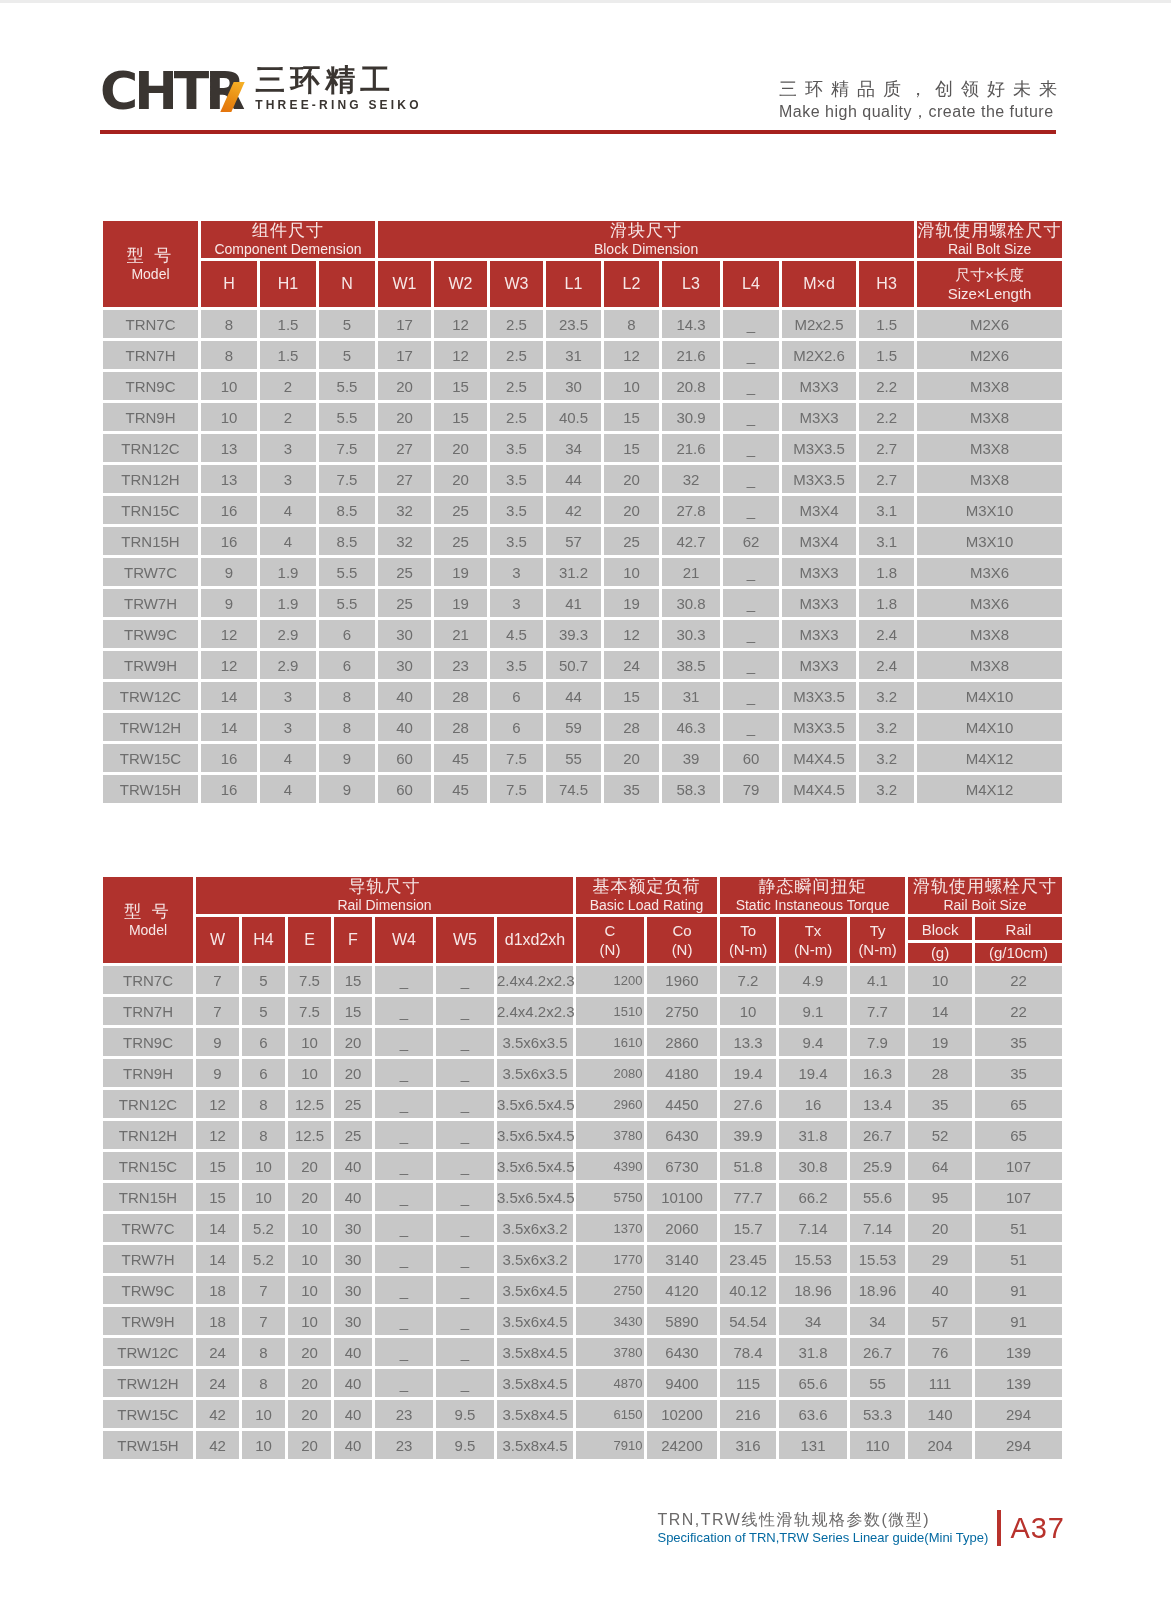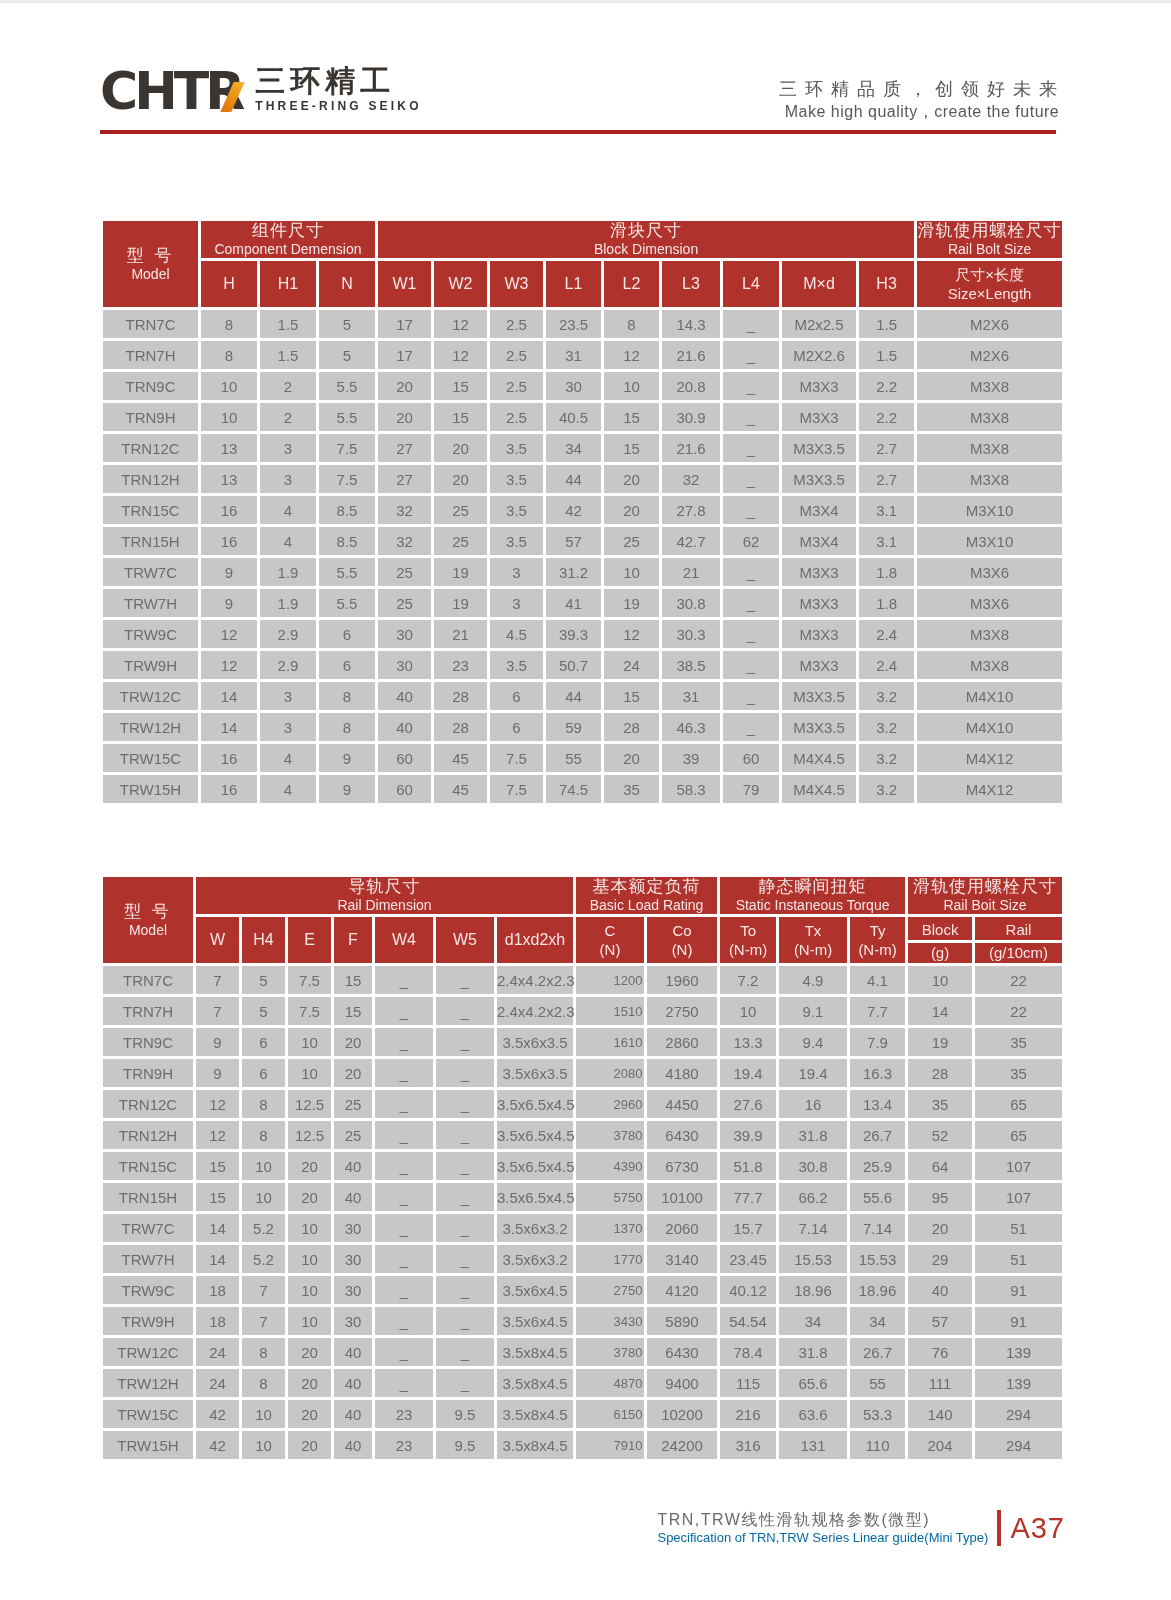--- a/index.html
+++ b/index.html
@@ -2,31 +2,31 @@
 <html><head>
 <meta charset="utf-8">
 <style>
   * { margin:0; padding:0; box-sizing:border-box; }
   html,body { background:#ffffff; }
   body { font-family:"Liberation Sans", sans-serif; }
   .page { position:relative; width:1171px; height:1600px; background:#fff; overflow:hidden; }
   .top-strip { position:absolute; top:0; left:0; width:100%; height:3px; background:#ececec; }
 
   
-  .logo { position:absolute; top:64px; left:100px; display:flex; align-items:center; gap:14px; }
+  .logo { position:absolute; top:64px; left:100px; display:flex; align-items:flex-start; gap:14px; }
   .logo-mark { position:relative; font-family:"DejaVu Sans", sans-serif; font-weight:bold;
                font-size:52px; line-height:54px; letter-spacing:-4px; color:#3a3531; }
   .r-accent { position:absolute; right:3px; bottom:6px; width:11px; height:30px;
               background:linear-gradient(200deg,#f6b328 0%, #e88a12 60%, #e4720c 100%);
               transform:skewX(-24deg); }
   .logo-names { display:flex; flex-direction:column; padding-bottom:4px; }
   .logo-cn { font-size:30px; font-weight:bold; color:#3a3531; letter-spacing:5px; line-height:32px; }
   .logo-en { font-size:12px; font-weight:bold; color:#3a3531; letter-spacing:3.2px; margin-top:2px; }
 
-  .tagline { position:absolute; top:78px; right:106px; text-align:center; color:#595757; }
+  .tagline { position:absolute; top:78px; right:106px; text-align:left; color:#595757; }
   .tagline-cn { font-size:18px; letter-spacing:8px; line-height:22px; }
   .tagline-en { font-size:16px; letter-spacing:0.5px; line-height:21px; margin-top:1px; }
 
   .red-rule { position:absolute; top:130px; left:100px; width:956px; height:4px; background:#a6211d; }
 
   
   table { border-collapse:separate; border-spacing:3px; table-layout:fixed; width:965px;
           position:absolute; left:100px; }
   #table1 { top:218px; }
   #table2 { top:874px; }

